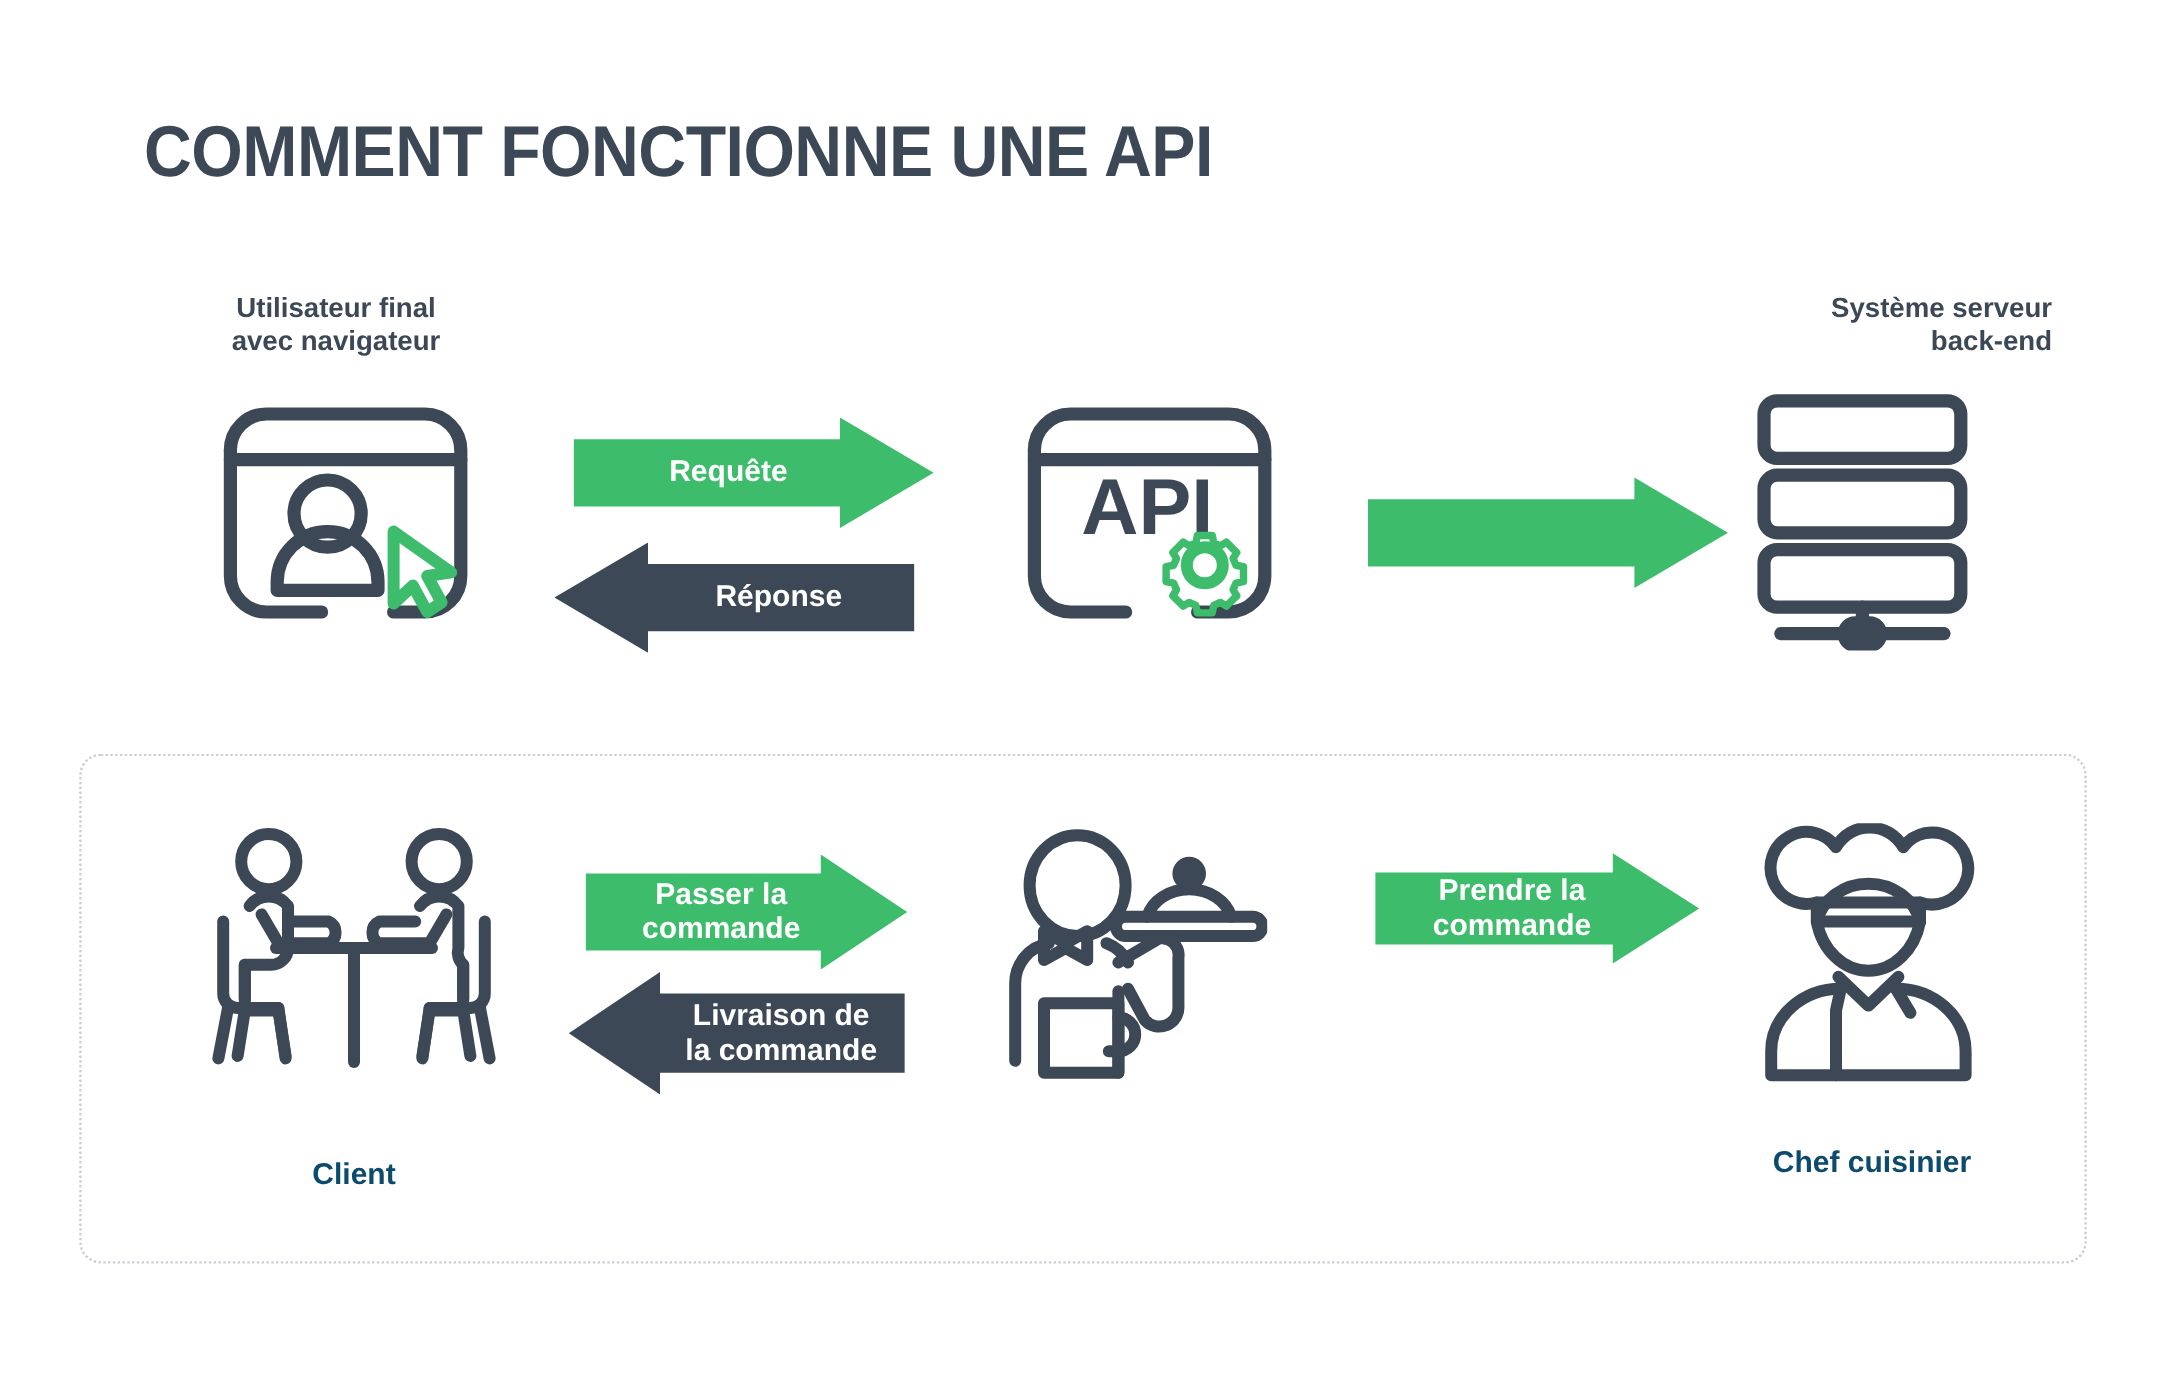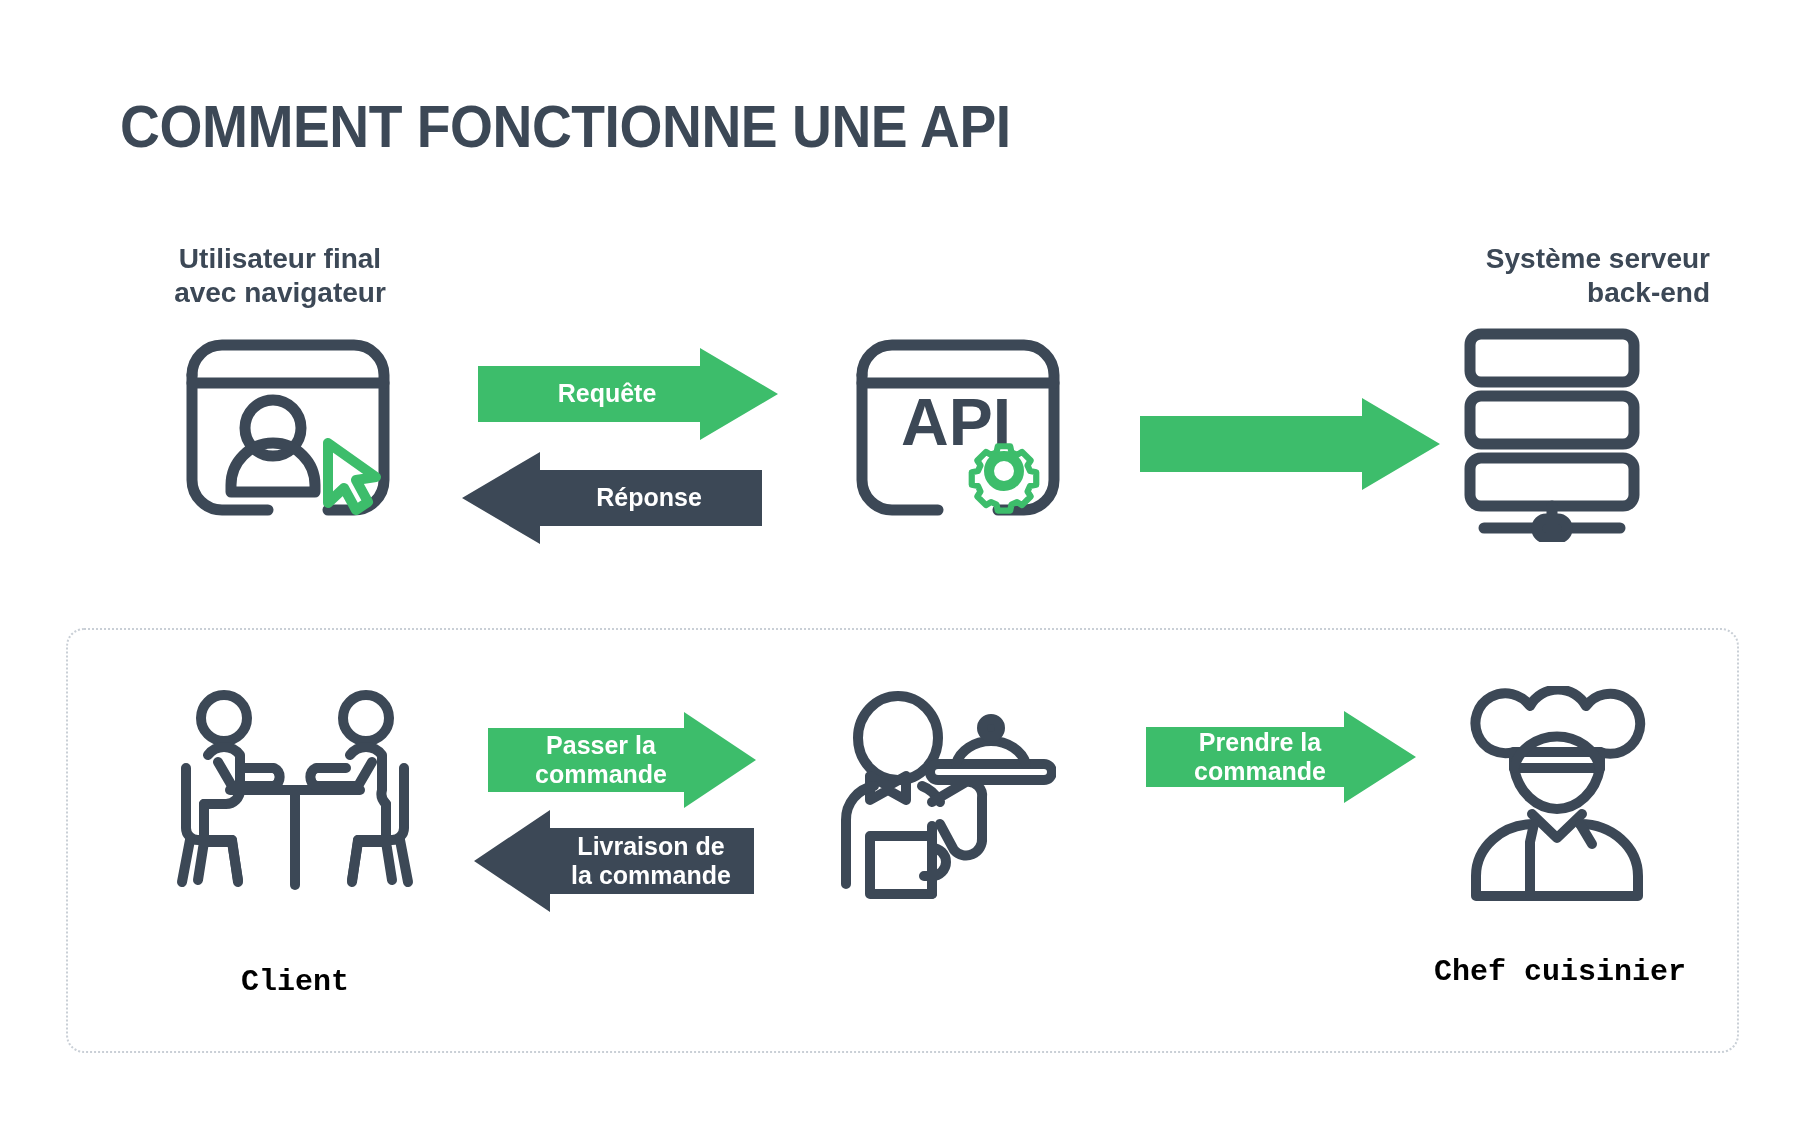--- a/index.html
+++ b/index.html
@@ -28,21 +28,21 @@
     color: #3c4856;
     transform: scaleX(0.92);
     transform-origin: left center;
     white-space: nowrap;
   }
 
   
   .node-label {
     position: absolute;
     text-align: center;
-    font-size: 28px;
+    font-size: 23px;
     font-weight: 700;
     line-height: 1.22;
     color: #3c4856;
     white-space: pre-line;
   }
 
   
   .icon-box { position: absolute; }
 
   
@@ -73,25 +73,24 @@
     top: 628px;
     width: 1673px;
     height: 425px;
     border: 2px dotted #c9cfd6;
     border-radius: 18px;
   }
 
   .caption {
     position: absolute;
     text-align: center;
-    font-size: 30px;
+    font-size: 25px;
     font-weight: 700;
-    color: #000000;
+    color: #0c4a6e;
     white-space: nowrap;
-    font-family: Liberation Mono, monospace;
   }
 </style>
 </head>
 <body>
 
 <div id="page">
 
   <div class="title">COMMENT FONCTIONNE UNE API</div>
 
   <div class="node-label" style="left:130px; top:242px; width:300px;">Utilisateur final

